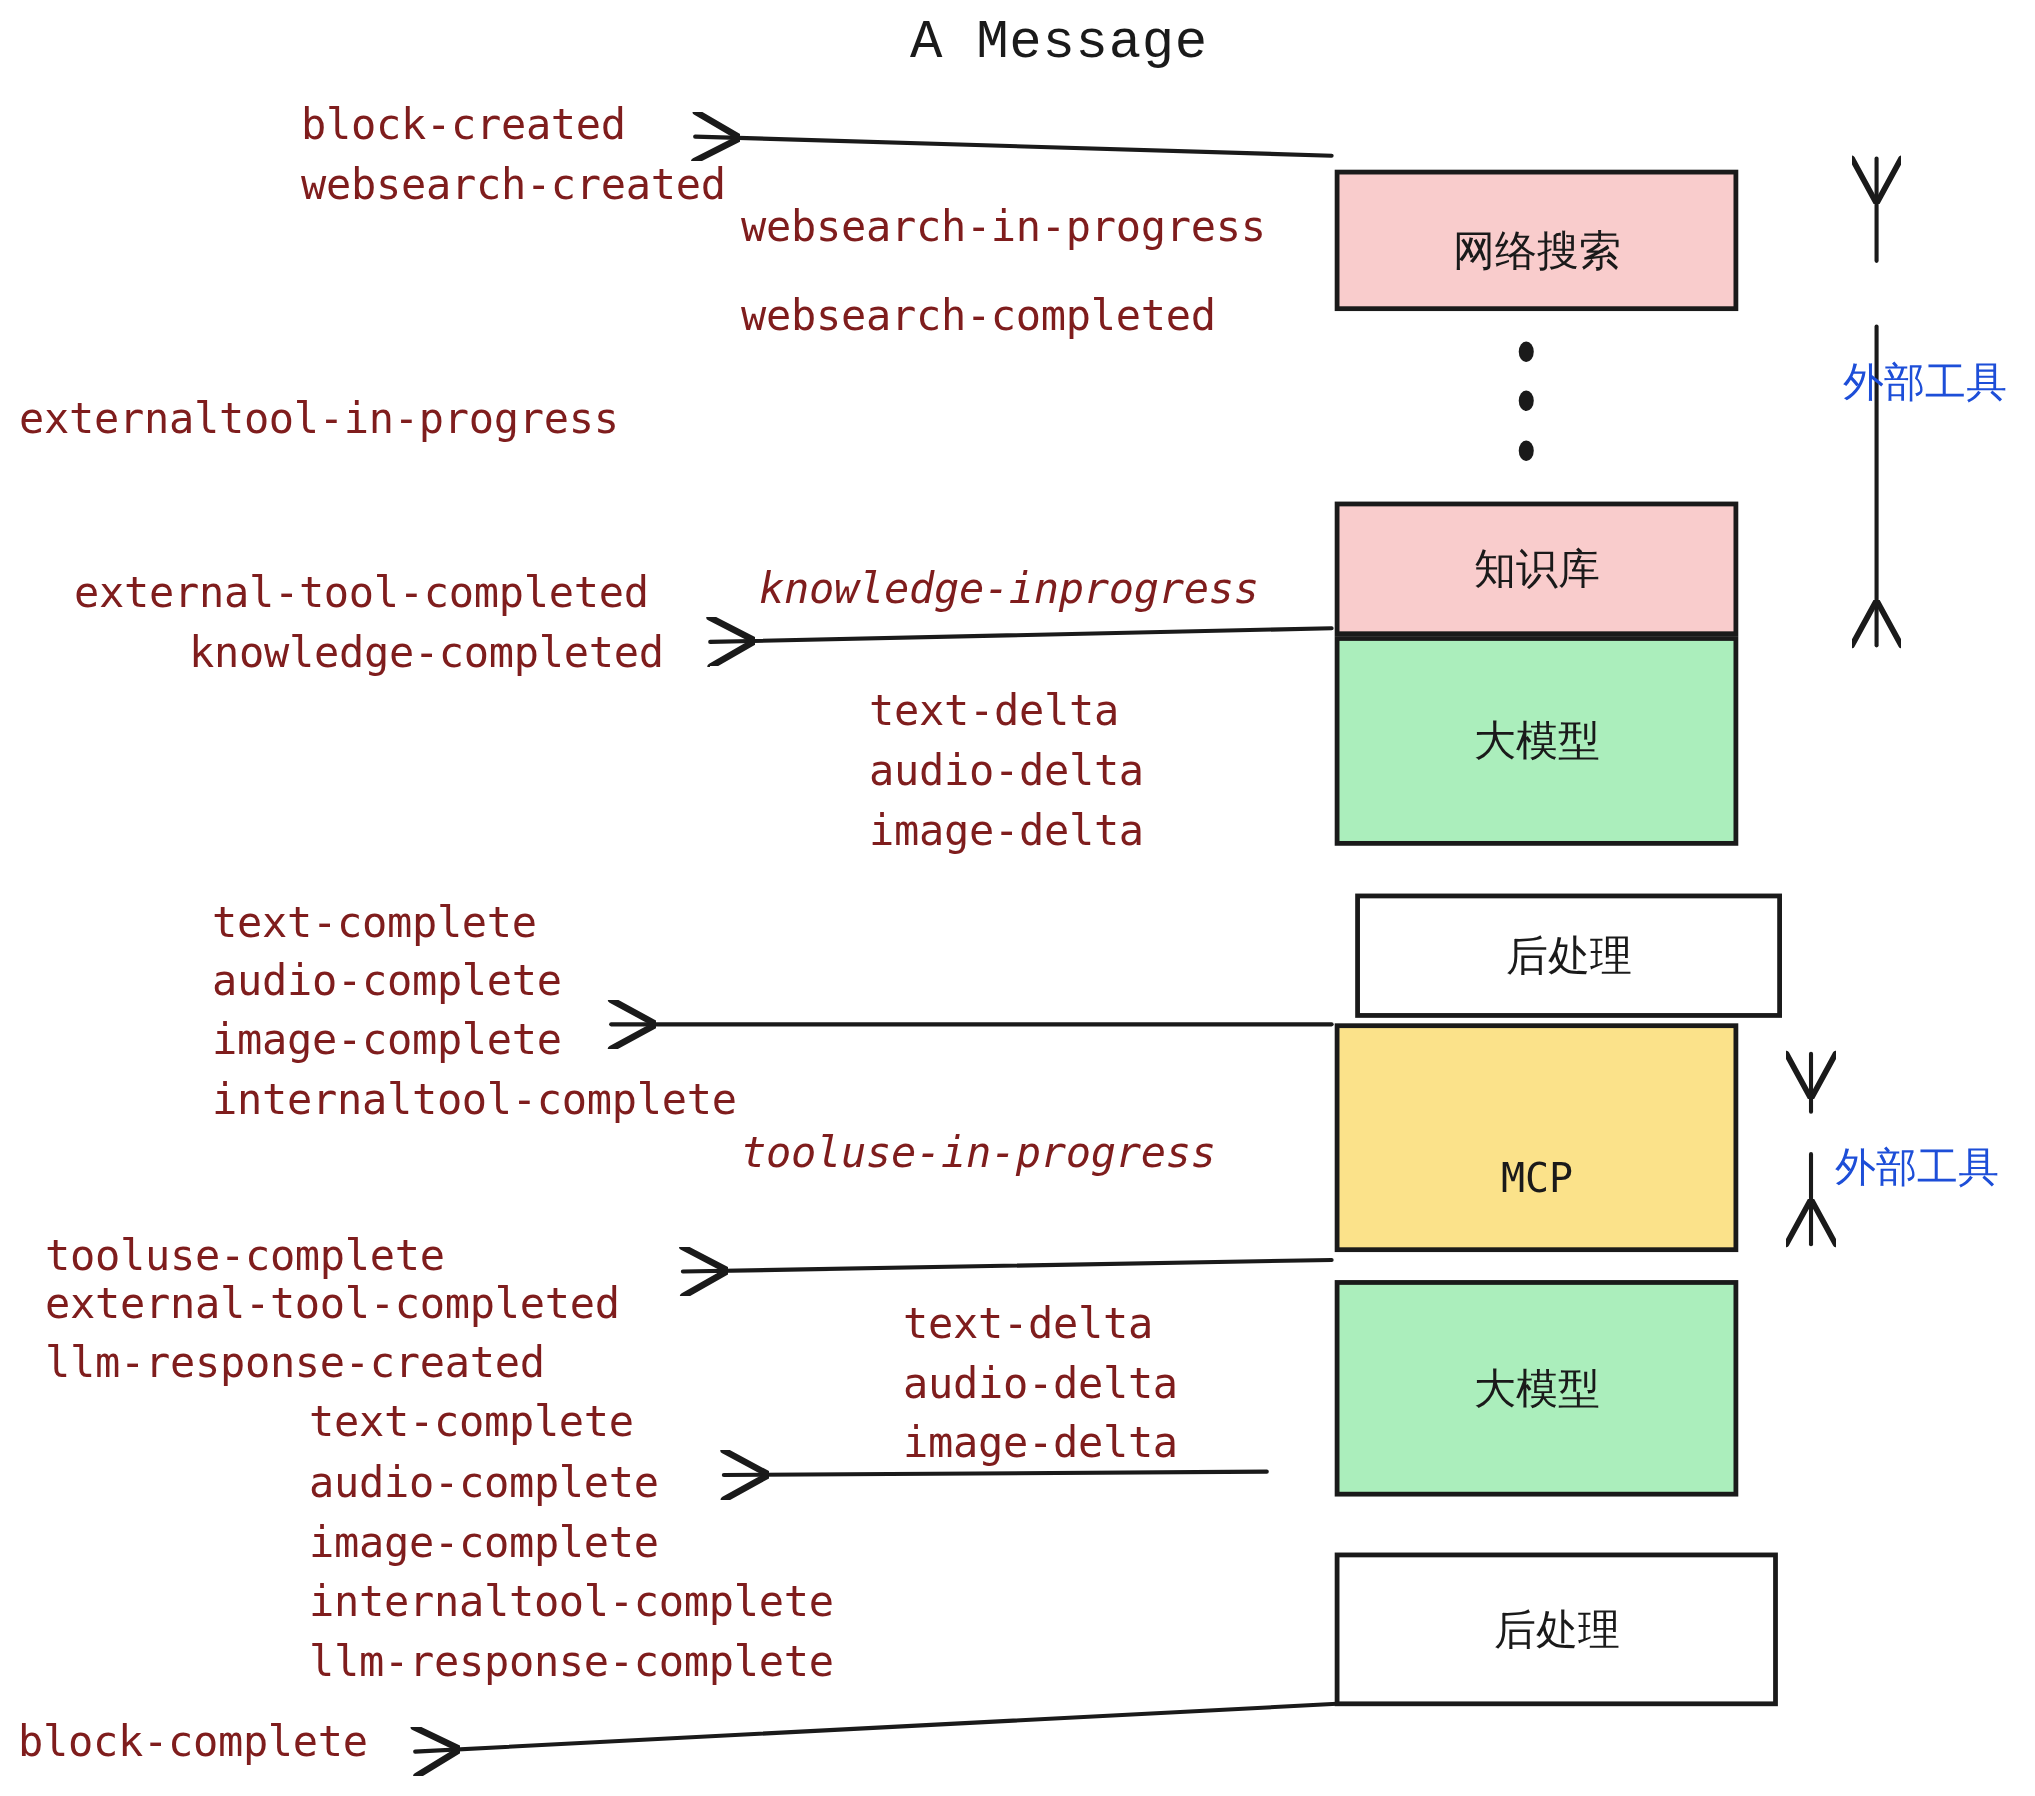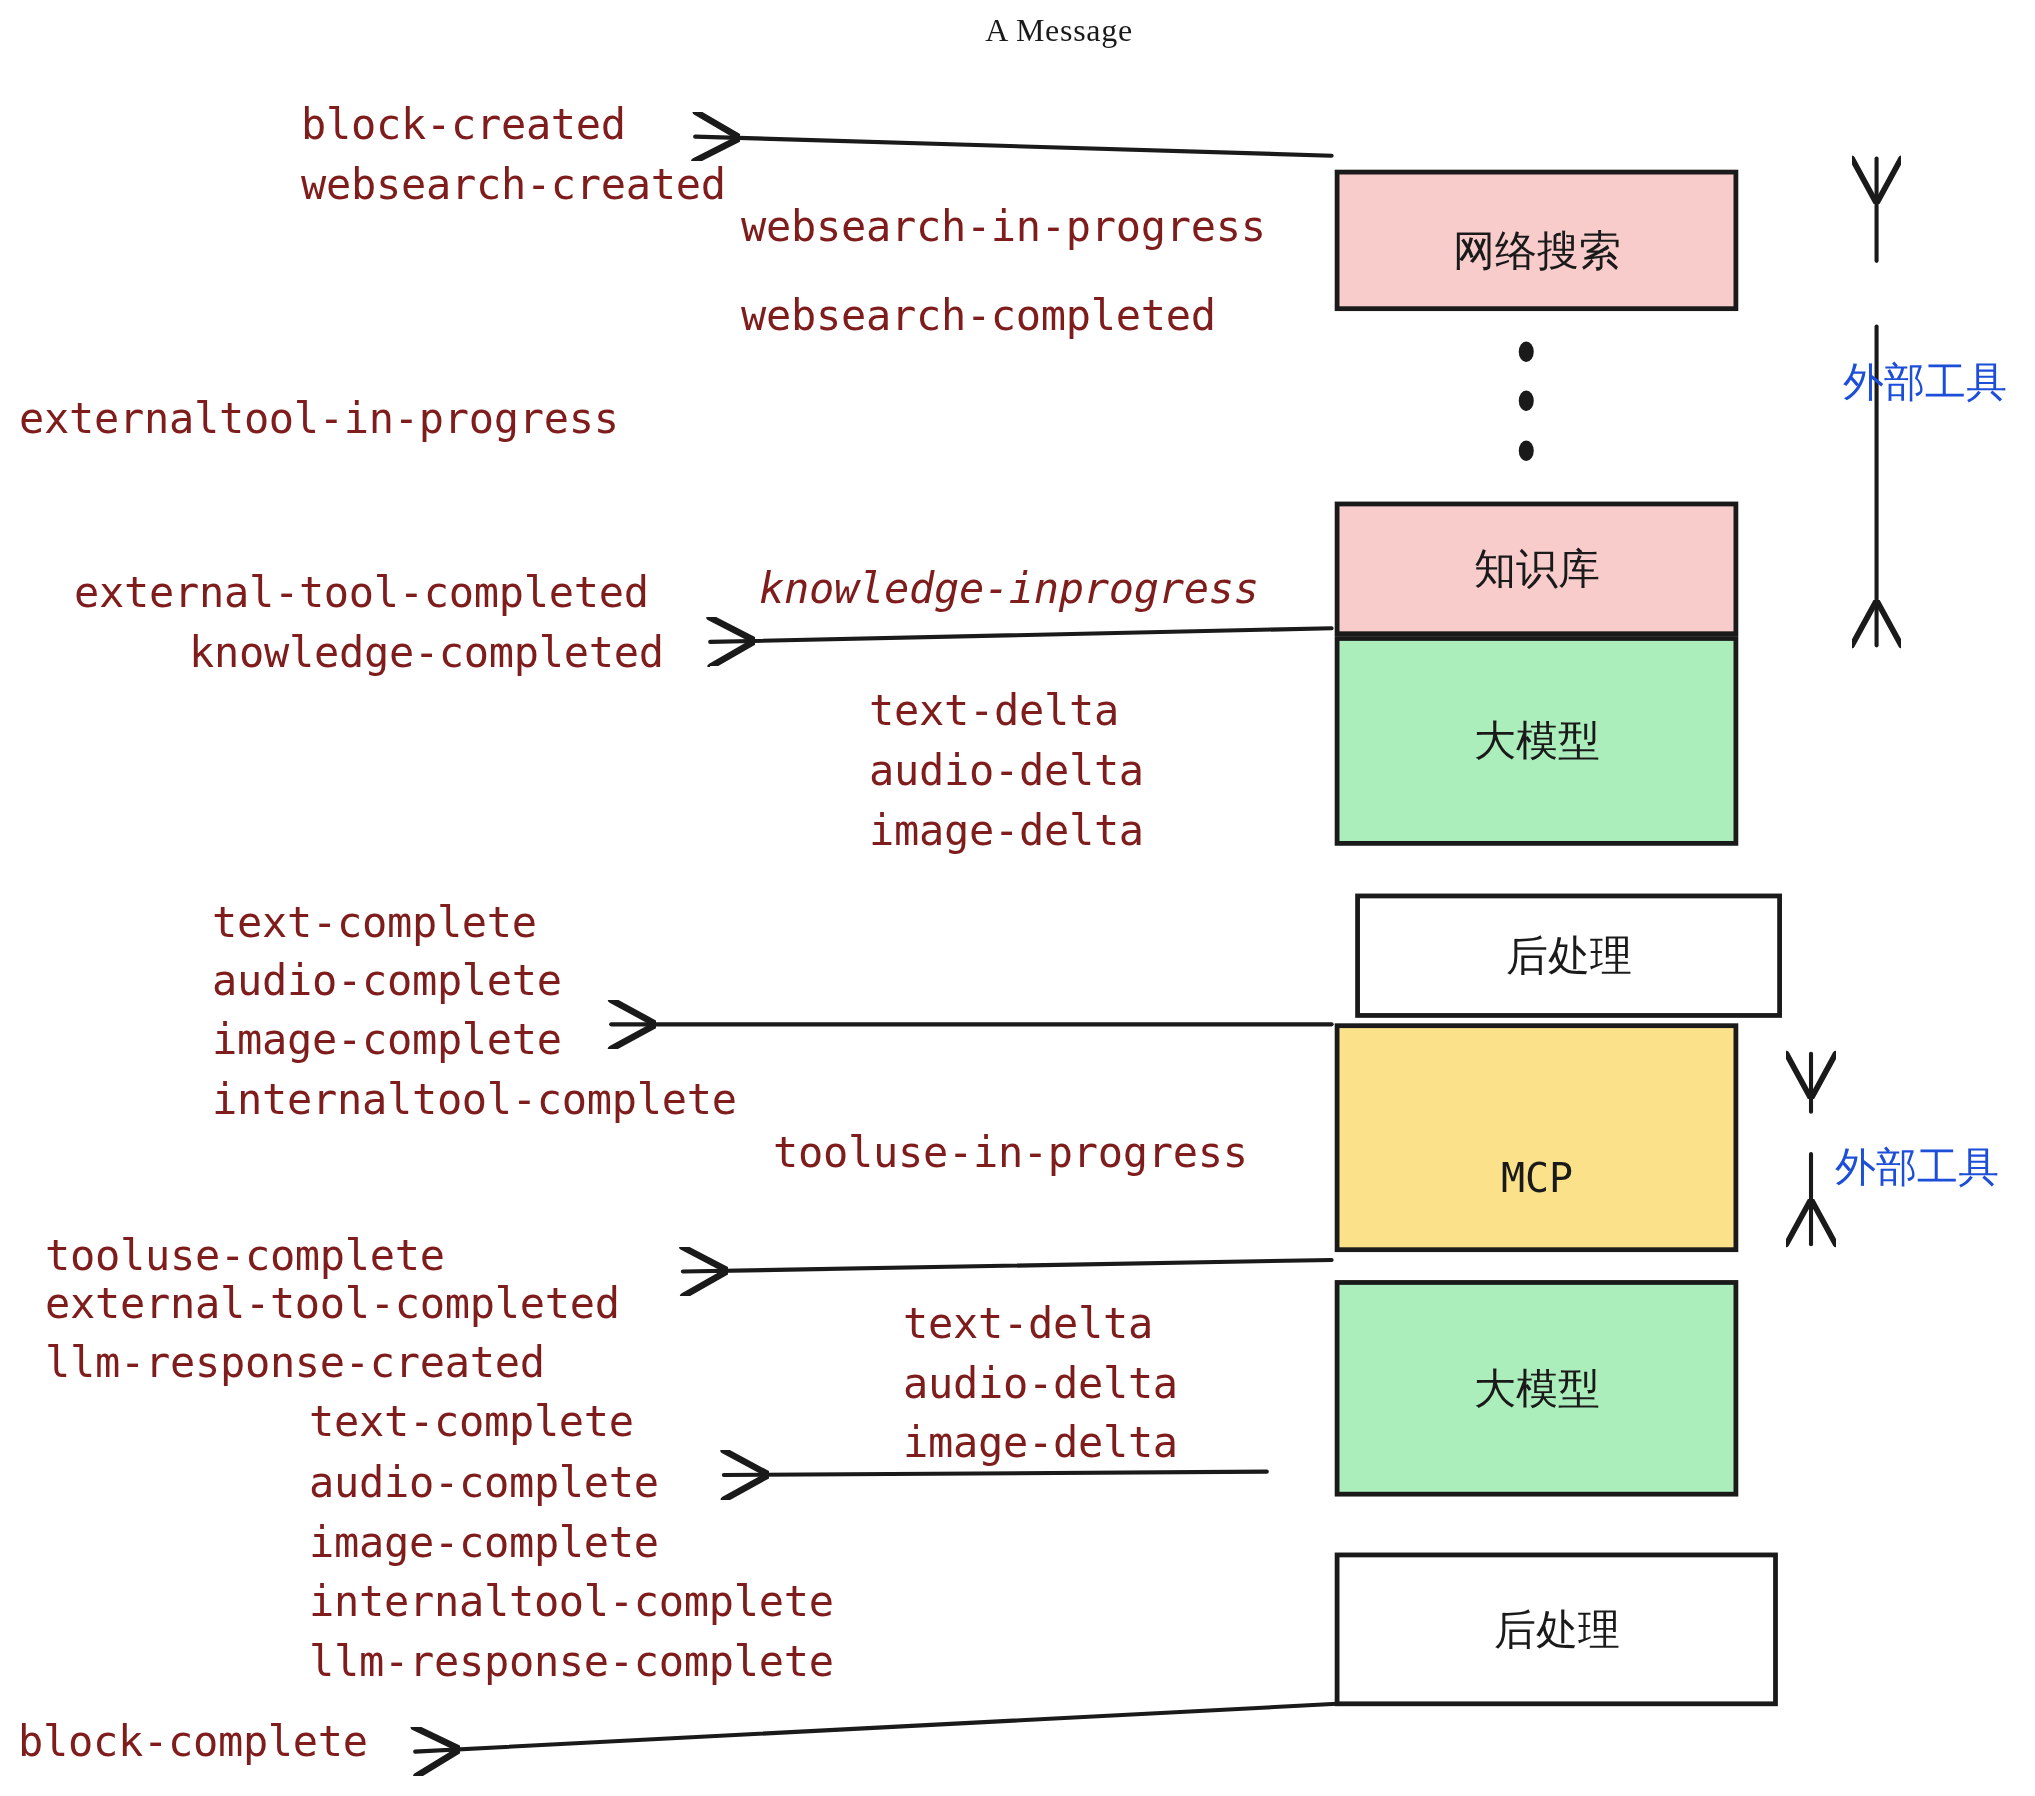--- a/index.html
+++ b/index.html
@@ -45,22 +45,22 @@
     transform: translate(-50%, -50%);
     line-height: 1;
   }
   .boxlabel.mono {
     font-family: "DejaVu Sans Mono", monospace;
     font-size: 40px;
     margin-top: 40px;
   }
   .title {
     position: absolute;
-    font-family: Liberation Serif, serif;
-    font-size: 32px;
+    font-family: Liberation Mono, monospace;
+    font-size: 54px;
     color: #1a1a1a;
     white-space: nowrap;
     transform: translateX(-50%);
     letter-spacing: 0.7px;
   }
   .sidelabel {
     position: absolute;
     font-family: "DejaVu Sans", sans-serif;
     font-size: 41px;
     color: #1d4ed8;
@@ -133,21 +133,21 @@
       <div class="evt" style="left: 759px; top: 568px; font-style: italic;">knowledge-inprogress</div>
       <div class="evt" style="left: 74px; top: 572px;">external-tool-completed</div>
       <div class="evt" style="left: 189px; top: 632px;">knowledge-completed</div>
       <div class="evt" style="left: 869px; top: 690px;">text-delta</div>
       <div class="evt" style="left: 869px; top: 750px;">audio-delta</div>
       <div class="evt" style="left: 869px; top: 810px;">image-delta</div>
       <div class="evt" style="left: 212px; top: 902px;">text-complete</div>
       <div class="evt" style="left: 212px; top: 960px;">audio-complete</div>
       <div class="evt" style="left: 212px; top: 1019px;">image-complete</div>
       <div class="evt" style="left: 212px; top: 1079px;">internaltool-complete</div>
-      <div class="evt" style="left: 773px; top: 1132px;">tooluse-in-progress</div>
+      <div class="evt" style="left: 741px; top: 1132px; font-style: italic;">tooluse-in-progress</div>
       <div class="evt" style="left: 45px; top: 1223px; margin-top: 12px;">tooluse-complete</div>
       <div class="evt" style="left: 45px; top: 1283px;">external-tool-completed</div>
       <div class="evt" style="left: 45px; top: 1342px;">llm-response-created</div>
       <div class="evt" style="left: 309px; top: 1401px;">text-complete</div>
       <div class="evt" style="left: 903px; top: 1303px;">text-delta</div>
       <div class="evt" style="left: 903px; top: 1363px;">audio-delta</div>
       <div class="evt" style="left: 903px; top: 1422px;">image-delta</div>
       <div class="evt" style="left: 309px; top: 1462px;">audio-complete</div>
       <div class="evt" style="left: 309px; top: 1522px;">image-complete</div>
       <div class="evt" style="left: 309px; top: 1581px;">internaltool-complete</div>

